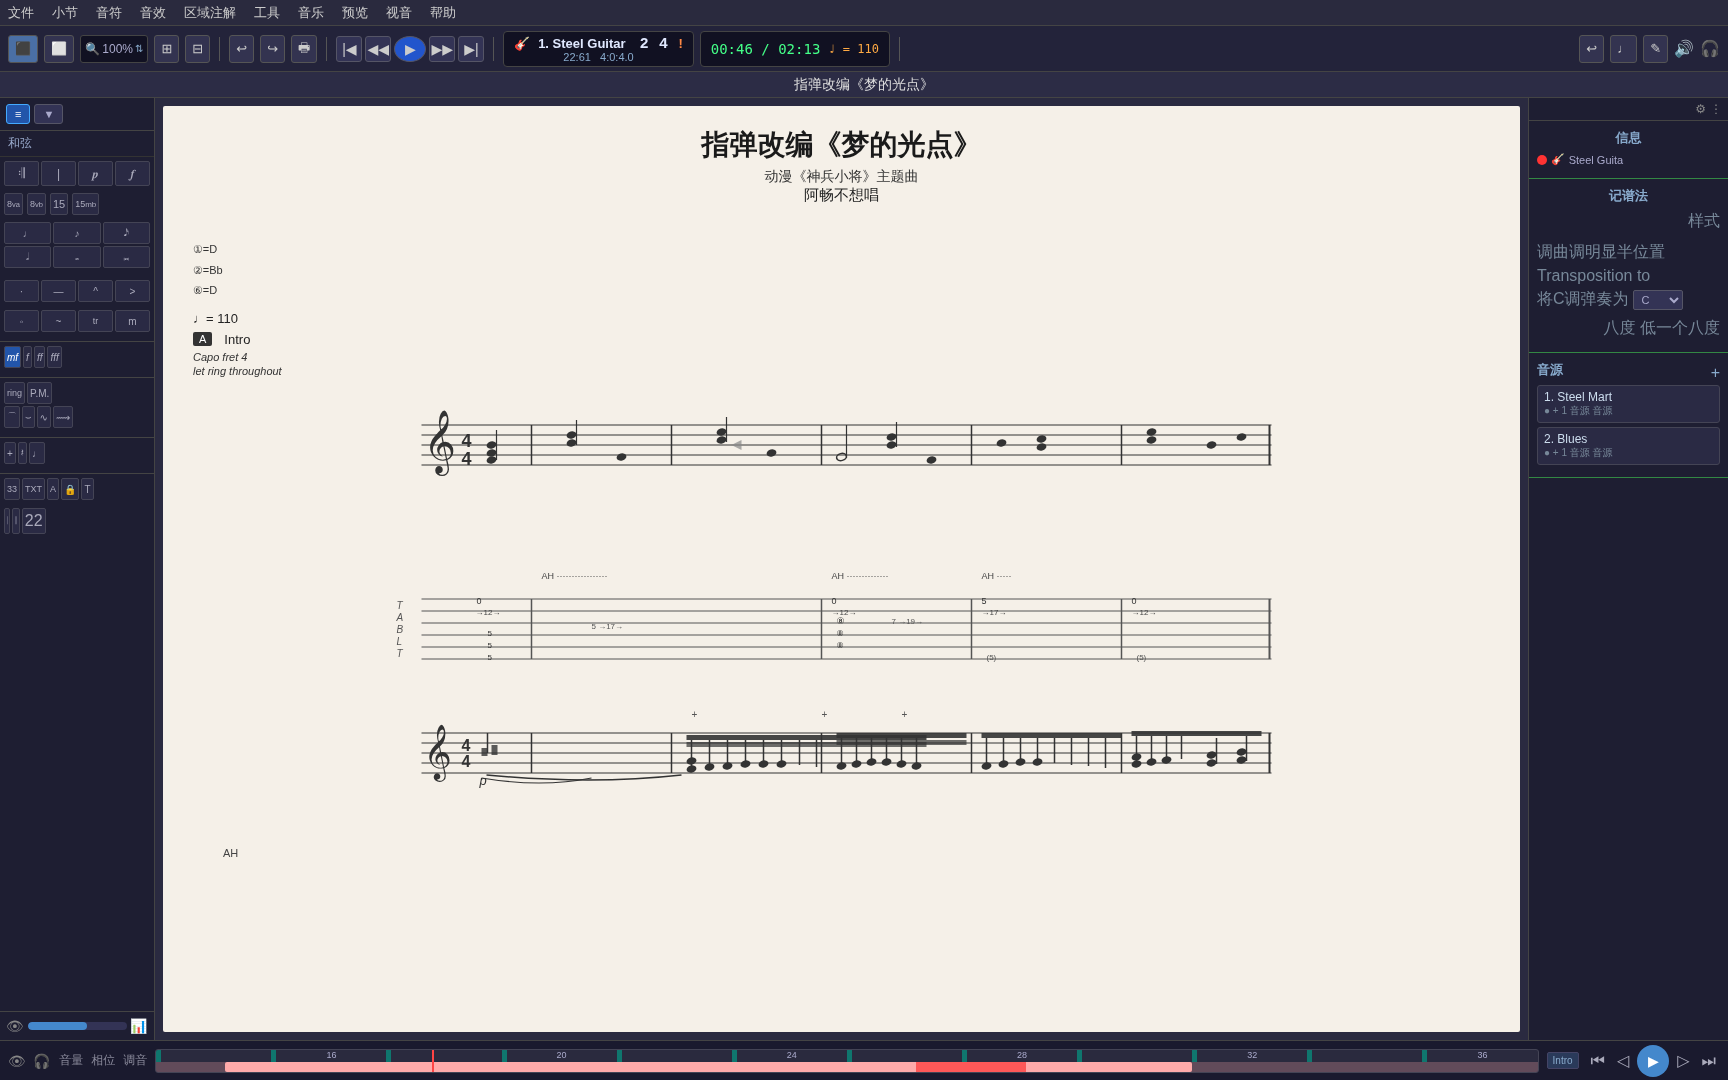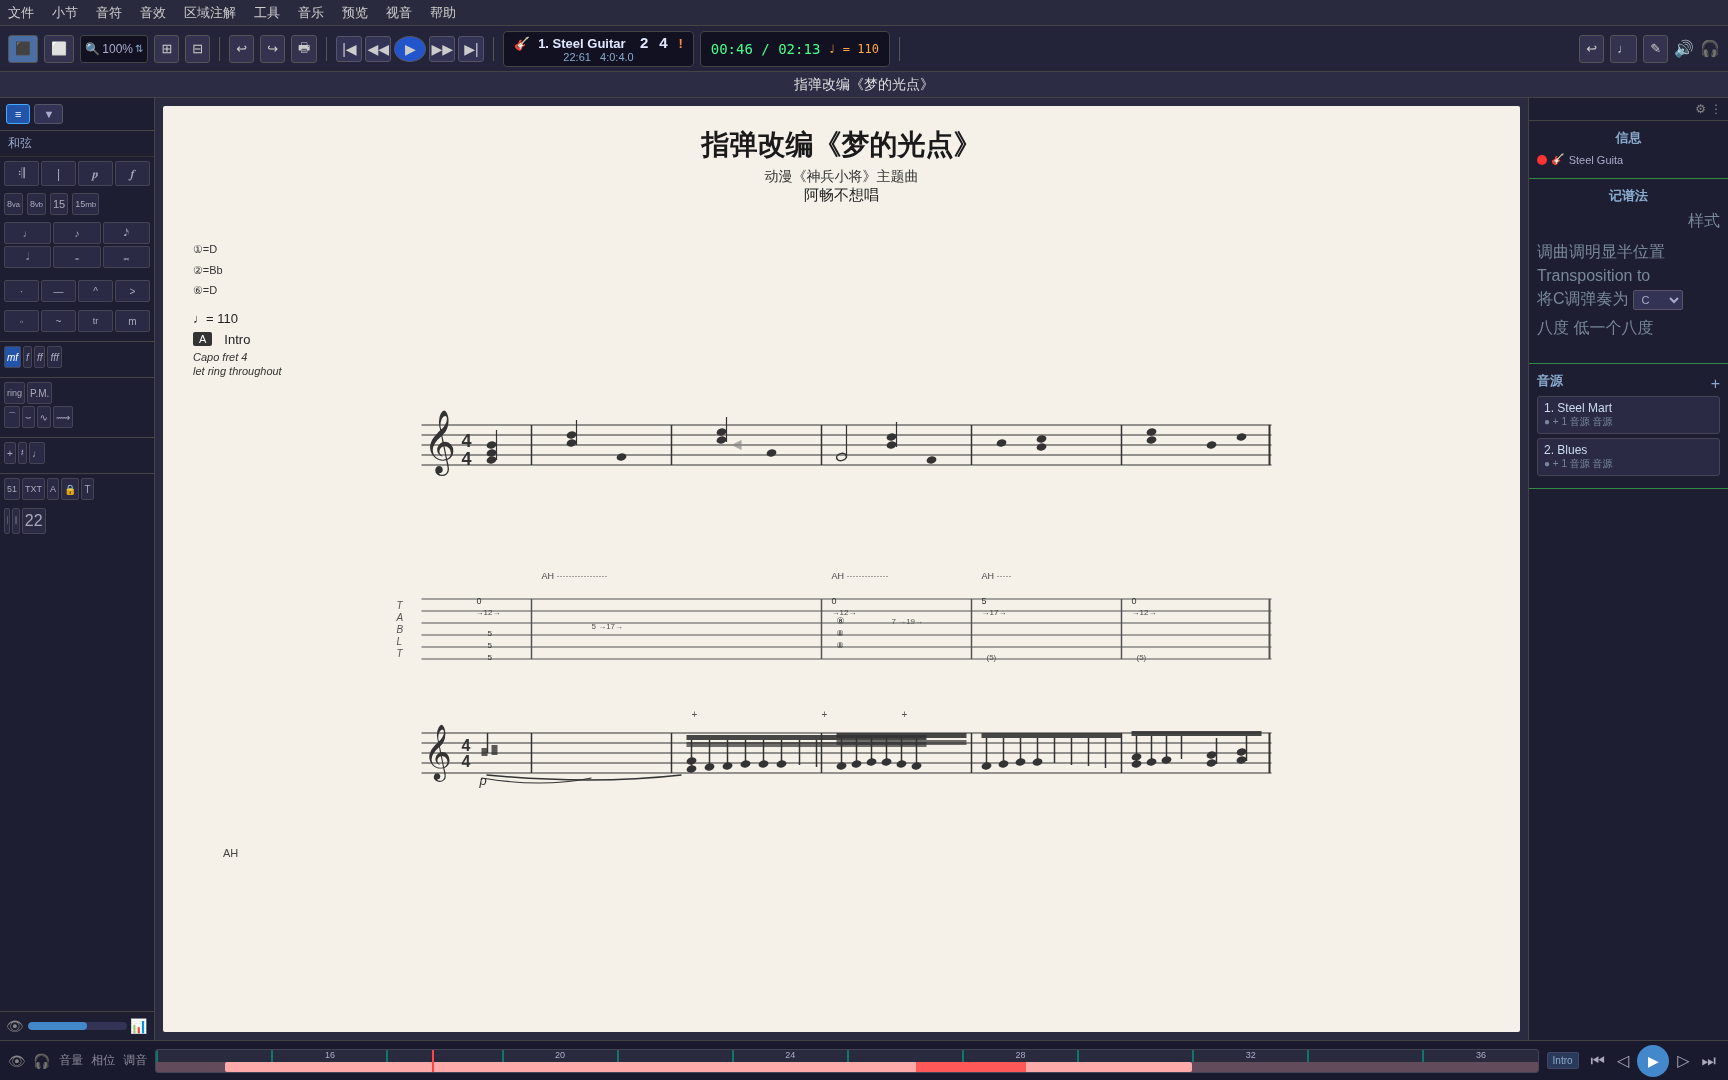--- a/index.html
+++ b/index.html
@@ -388,21 +388,21 @@
       top: 0;
       left: 0;
       right: 0;
       height: 12px;
     }
     .timeline-mark {
       color: #667;
       font-size: 9px;
       flex: 1;
       text-align: center;
-      border-left: 2px solid #0f766e;
+      border-left: 5px solid #0f766e;
     }
     .timeline-track {
       position: absolute;
       bottom: 0;
       left: 0;
       right: 0;
       height: 10px;
       background: #ffaaaa44;
     }
     .timeline-playhead {
@@ -662,21 +662,21 @@
 
     <div style="display:flex;gap:2px;padding:4px;flex-wrap:wrap;">
       <div class="notation-tool">+</div>
       <div class="notation-tool">𝄽</div>
       <div class="notation-tool" style="font-size:10px;">♩</div>
     </div>
 
     <div style="height:6px;border-bottom:1px solid #444;"></div>
 
     <div style="display:flex;gap:2px;padding:4px;flex-wrap:wrap;">
-      <div class="notation-tool" style="font-size:9px;">51</div>
+      <div class="notation-tool" style="font-size:9px;">33</div>
       <div class="notation-tool" style="font-size:9px;">TXT</div>
       <div class="notation-tool" style="font-size:9px;">A</div>
       <div class="notation-tool" style="font-size:10px;">🔒</div>
       <div class="notation-tool" style="font-size:10px;">T</div>
     </div>
     <div style="display:flex;gap:2px;padding:4px;flex-wrap:wrap;">
       <div class="notation-tool" style="font-size:10px;">𝄀</div>
       <div class="notation-tool" style="font-size:10px;">𝄁</div>
       <div class="notation-tool" style="font-size:16px;">22</div>
     </div>
@@ -972,21 +972,21 @@
       <div class="right-label">调曲调明显半位置</div>
       <div class="right-label">Transposition to</div>
 
       <div style="display:flex;align-items:center;gap:4px;margin-bottom:4px;">
         <span class="right-label">将C调弹奏为</span>
         <select class="right-select" style="width:50px;">
           <option>C</option>
         </select>
       </div>
 
-      <div style="display:flex;align-items:center;gap:4px;margin-bottom:12px;">
+      <div style="display:flex;align-items:center;gap:4px;margin-bottom:1px;justify-content:flex-end;">
         <span class="right-label">八度 低一个八度</span>
       </div>
     </div>
 
     <div class="right-section">
       <div style="display:flex;justify-content:space-between;align-items:center;">
         <div class="right-section-title">音源</div>
         <div style="color:#88aacc;font-size:16px;cursor:pointer;">+</div>
       </div>
 

